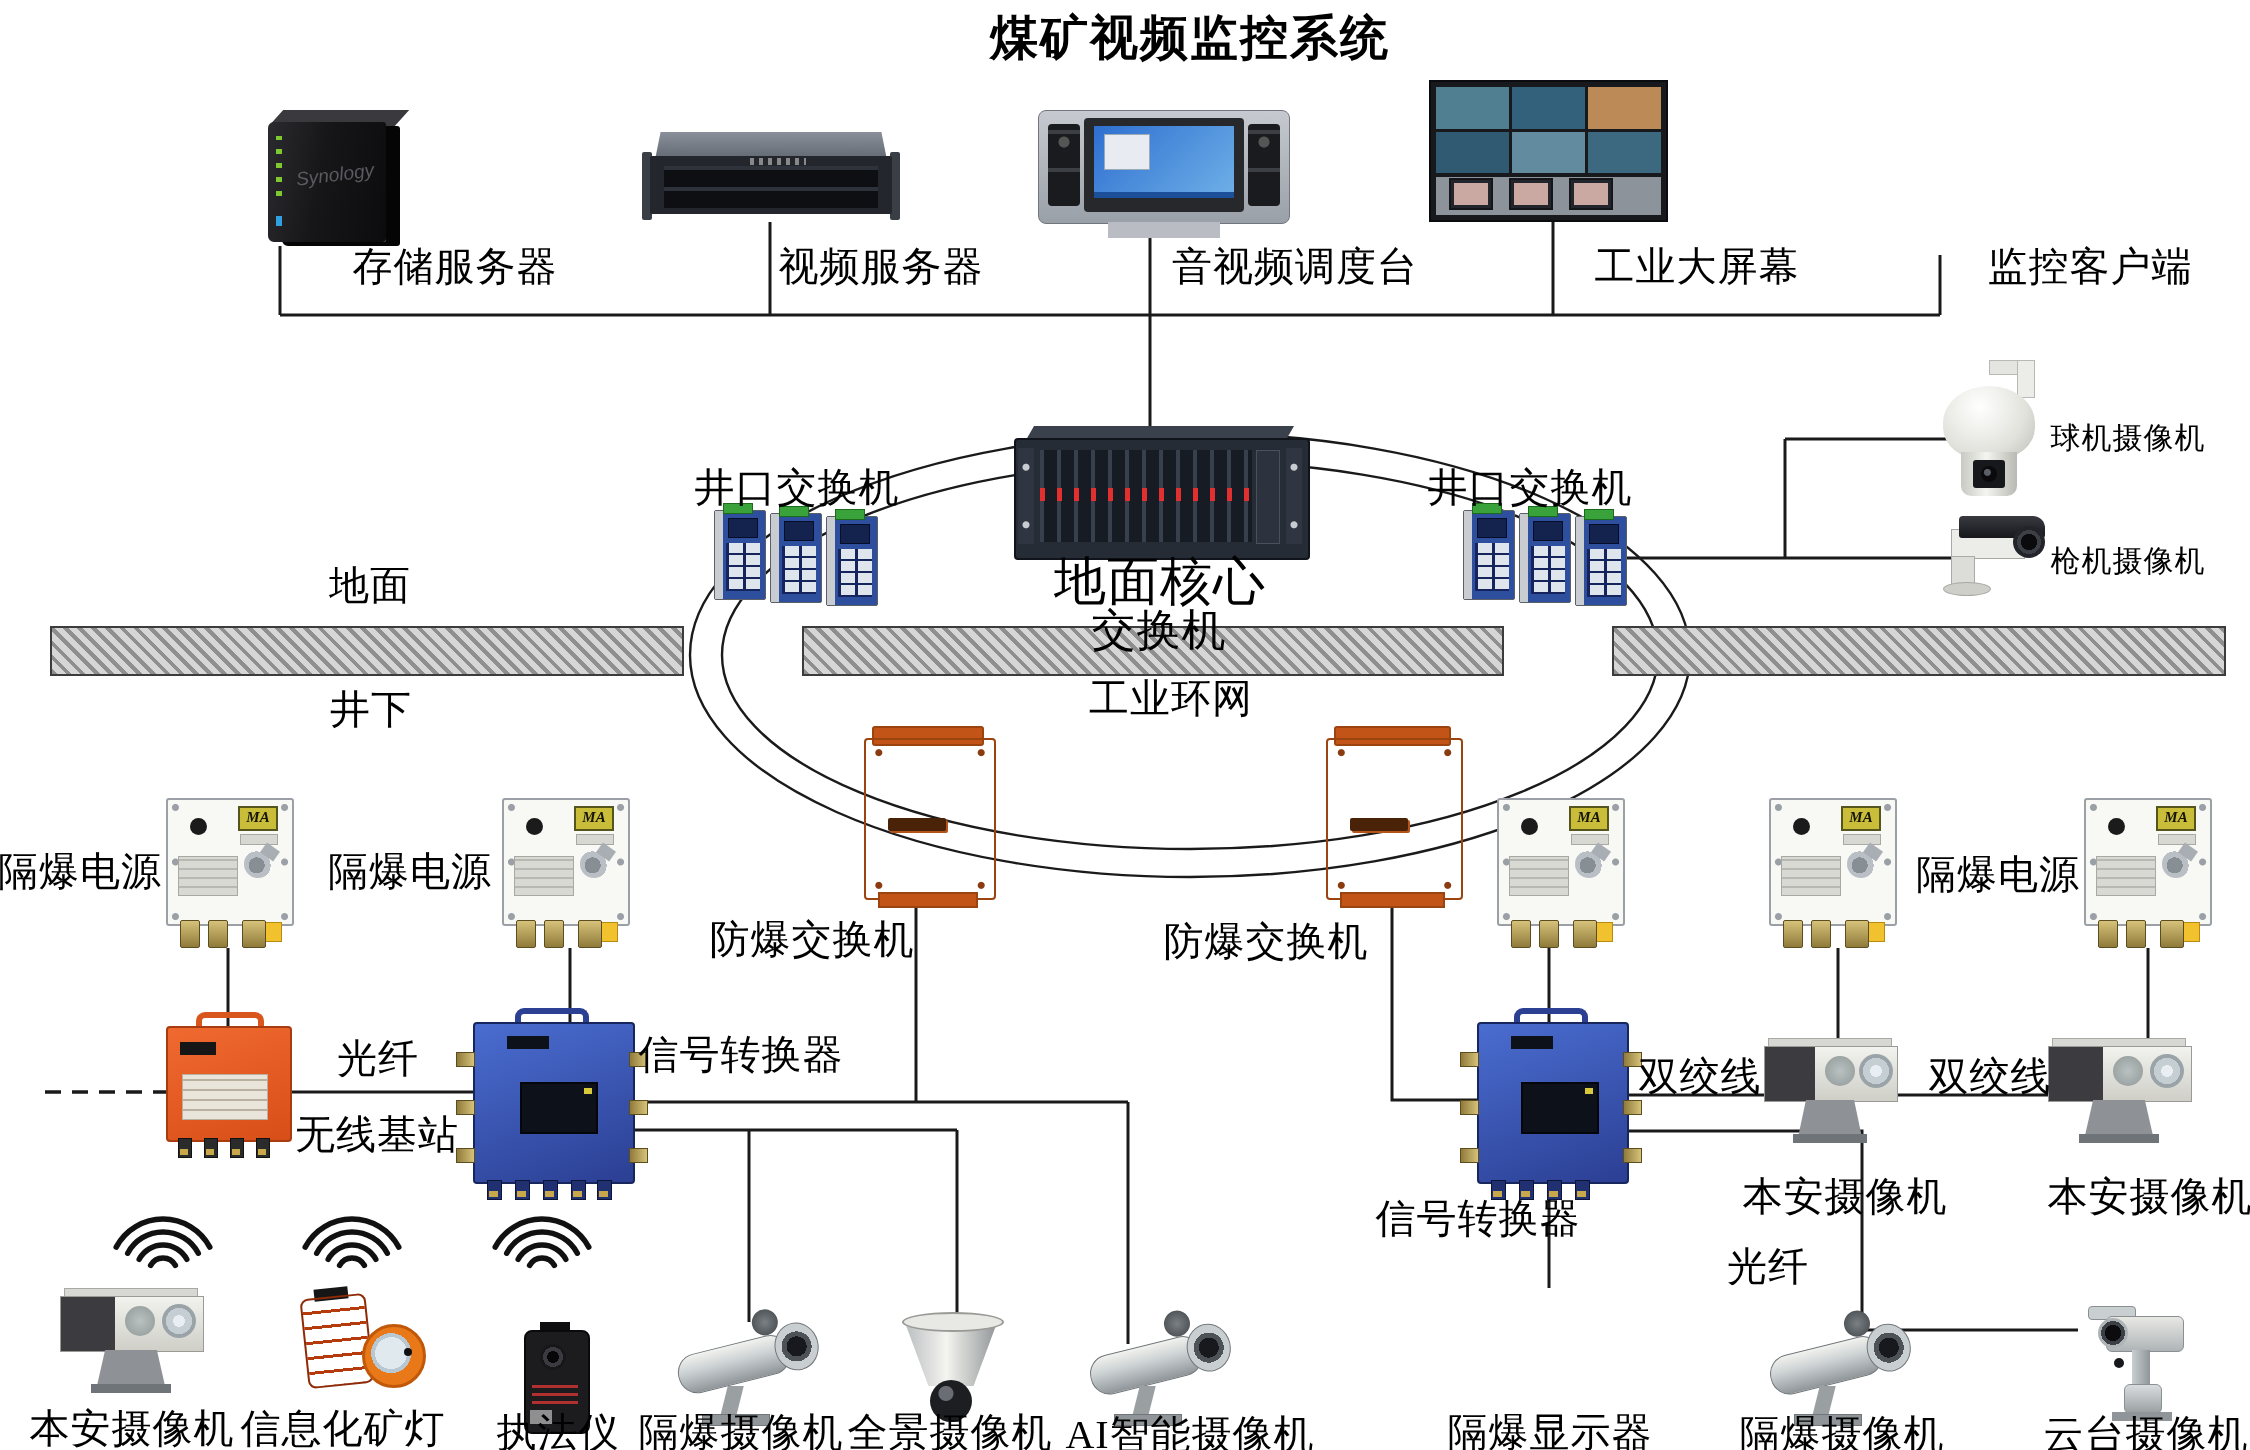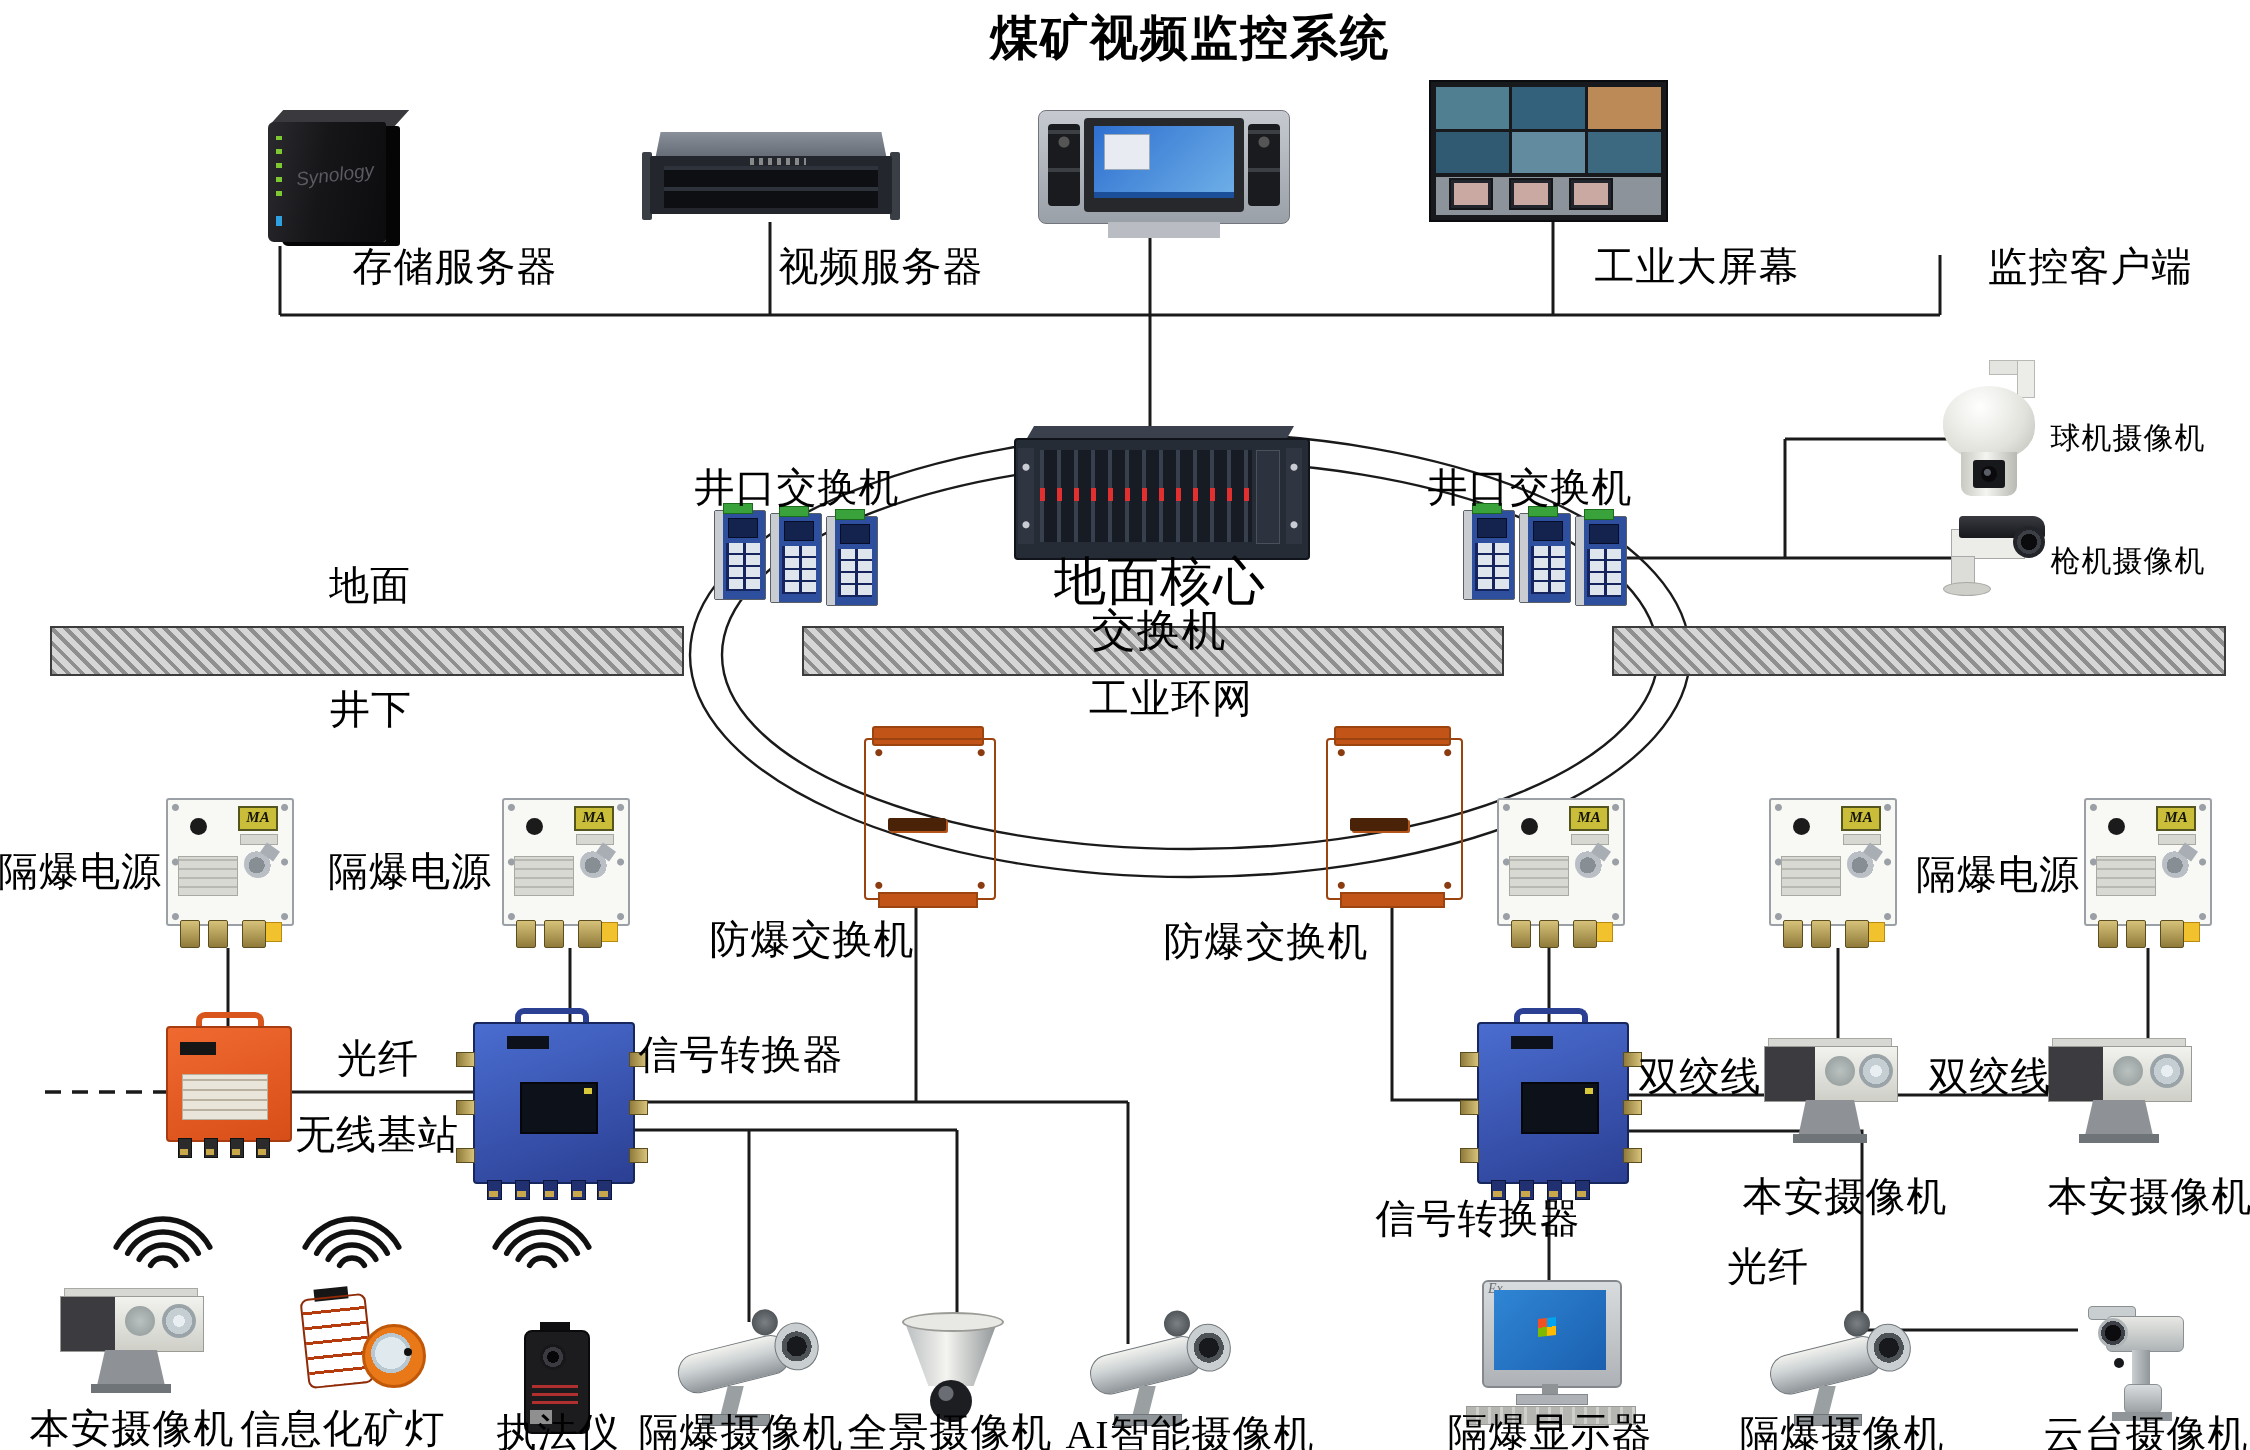--- a/index.html
+++ b/index.html
@@ -344,20 +344,21 @@
     <div class="mon m2">
         <i></i>
       </div>
     <div class="mon m3">
         <i></i>
       </div>
   </div>
 
   <div class="L" style="left:455px;top:266px;">存储服务器</div>
   <div class="L" style="left:881px;top:266px;">视频服务器</div>
+  <div class="L" style="left:1295px;top:266px;">音视频调度台</div>
   <div class="L" style="left:1697px;top:266px;">工业大屏幕</div>
   <div class="L" style="left:2090px;top:266px;">监控客户端</div>
 
   <div class="dev corerack">
     <div class="lid"></div>
     <div class="rbody"></div>
     <div class="flange fl"></div>
     <div class="flange fr"></div>
     <div class="slats"></div>
     <div class="leds"></div>
@@ -615,29 +616,20 @@
   </div>
   <div class="dev bul aicam">
     <div class="rot">
       <div class="cyl"></div>
       <div class="dial"></div>
       <div class="cap"></div>
     </div>
     <div class="post"></div>
     <div class="base"></div>
   </div>
-  <div class="dev disp">
-    <div class="dmon"></div>
-    <div class="exm">Ex</div>
-    <div class="dscr"></div>
-    <div class="dflag"></div>
-    <div class="dneck"></div>
-    <div class="dfoot"></div>
-    <div class="dkbd"></div>
-  </div>
   <div class="dev bul bul2">
     <div class="rot">
       <div class="cyl"></div>
       <div class="dial"></div>
       <div class="cap"></div>
     </div>
     <div class="post"></div>
     <div class="base"></div>
   </div>
   <div class="dev ptz">

